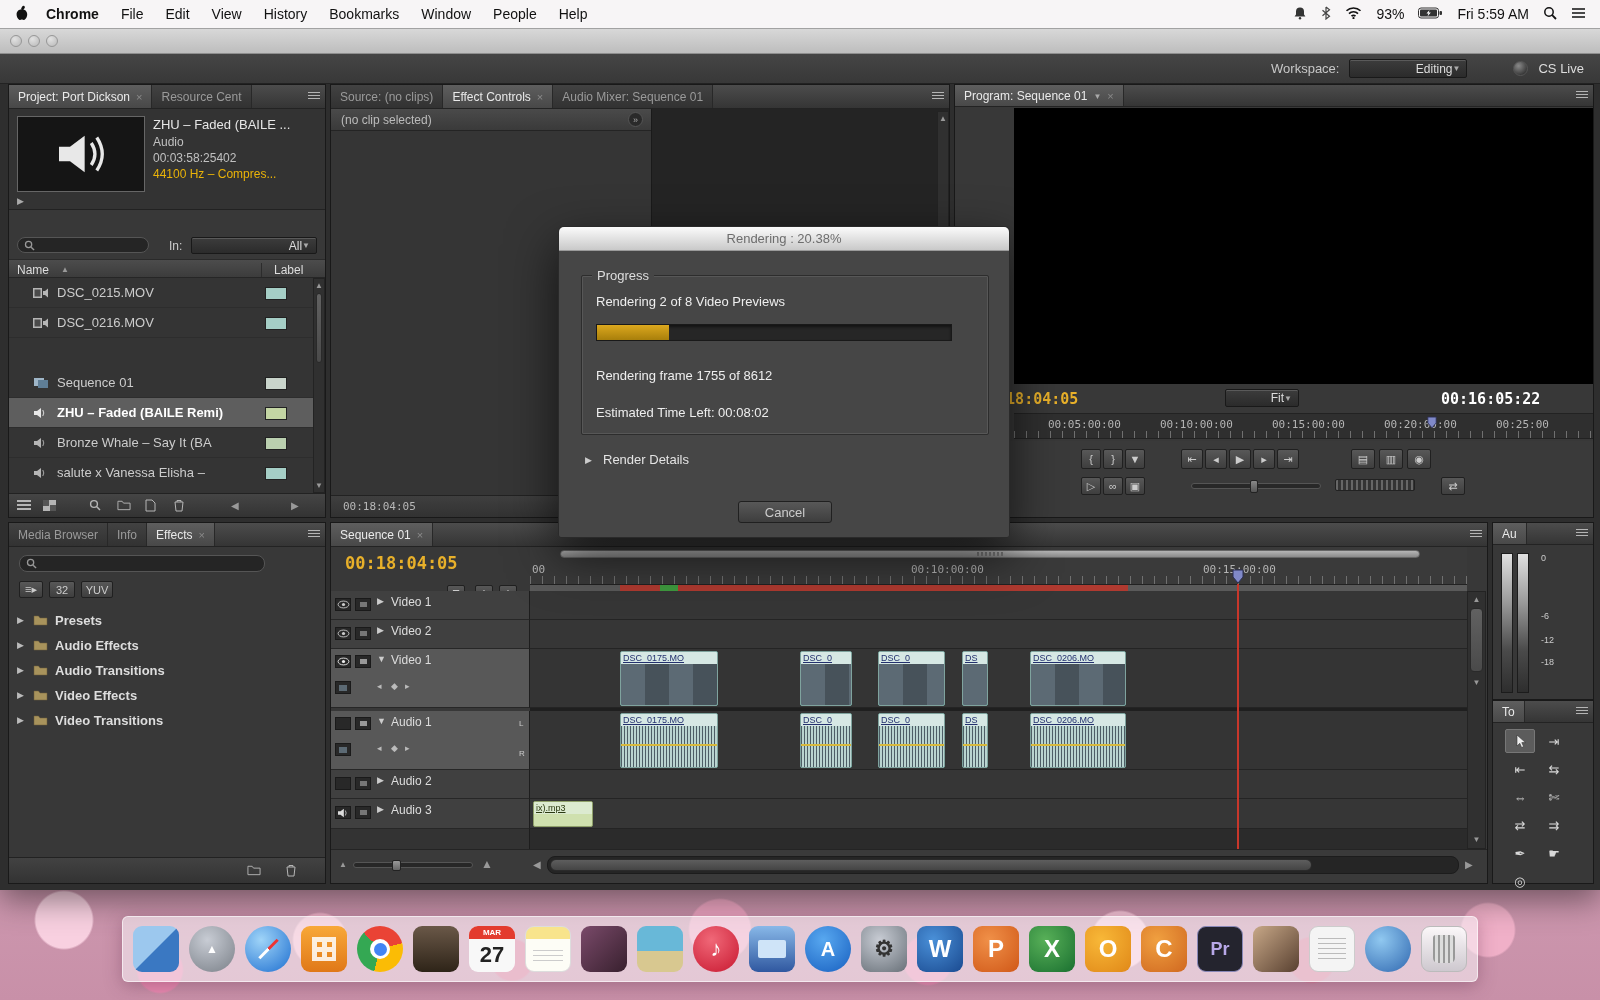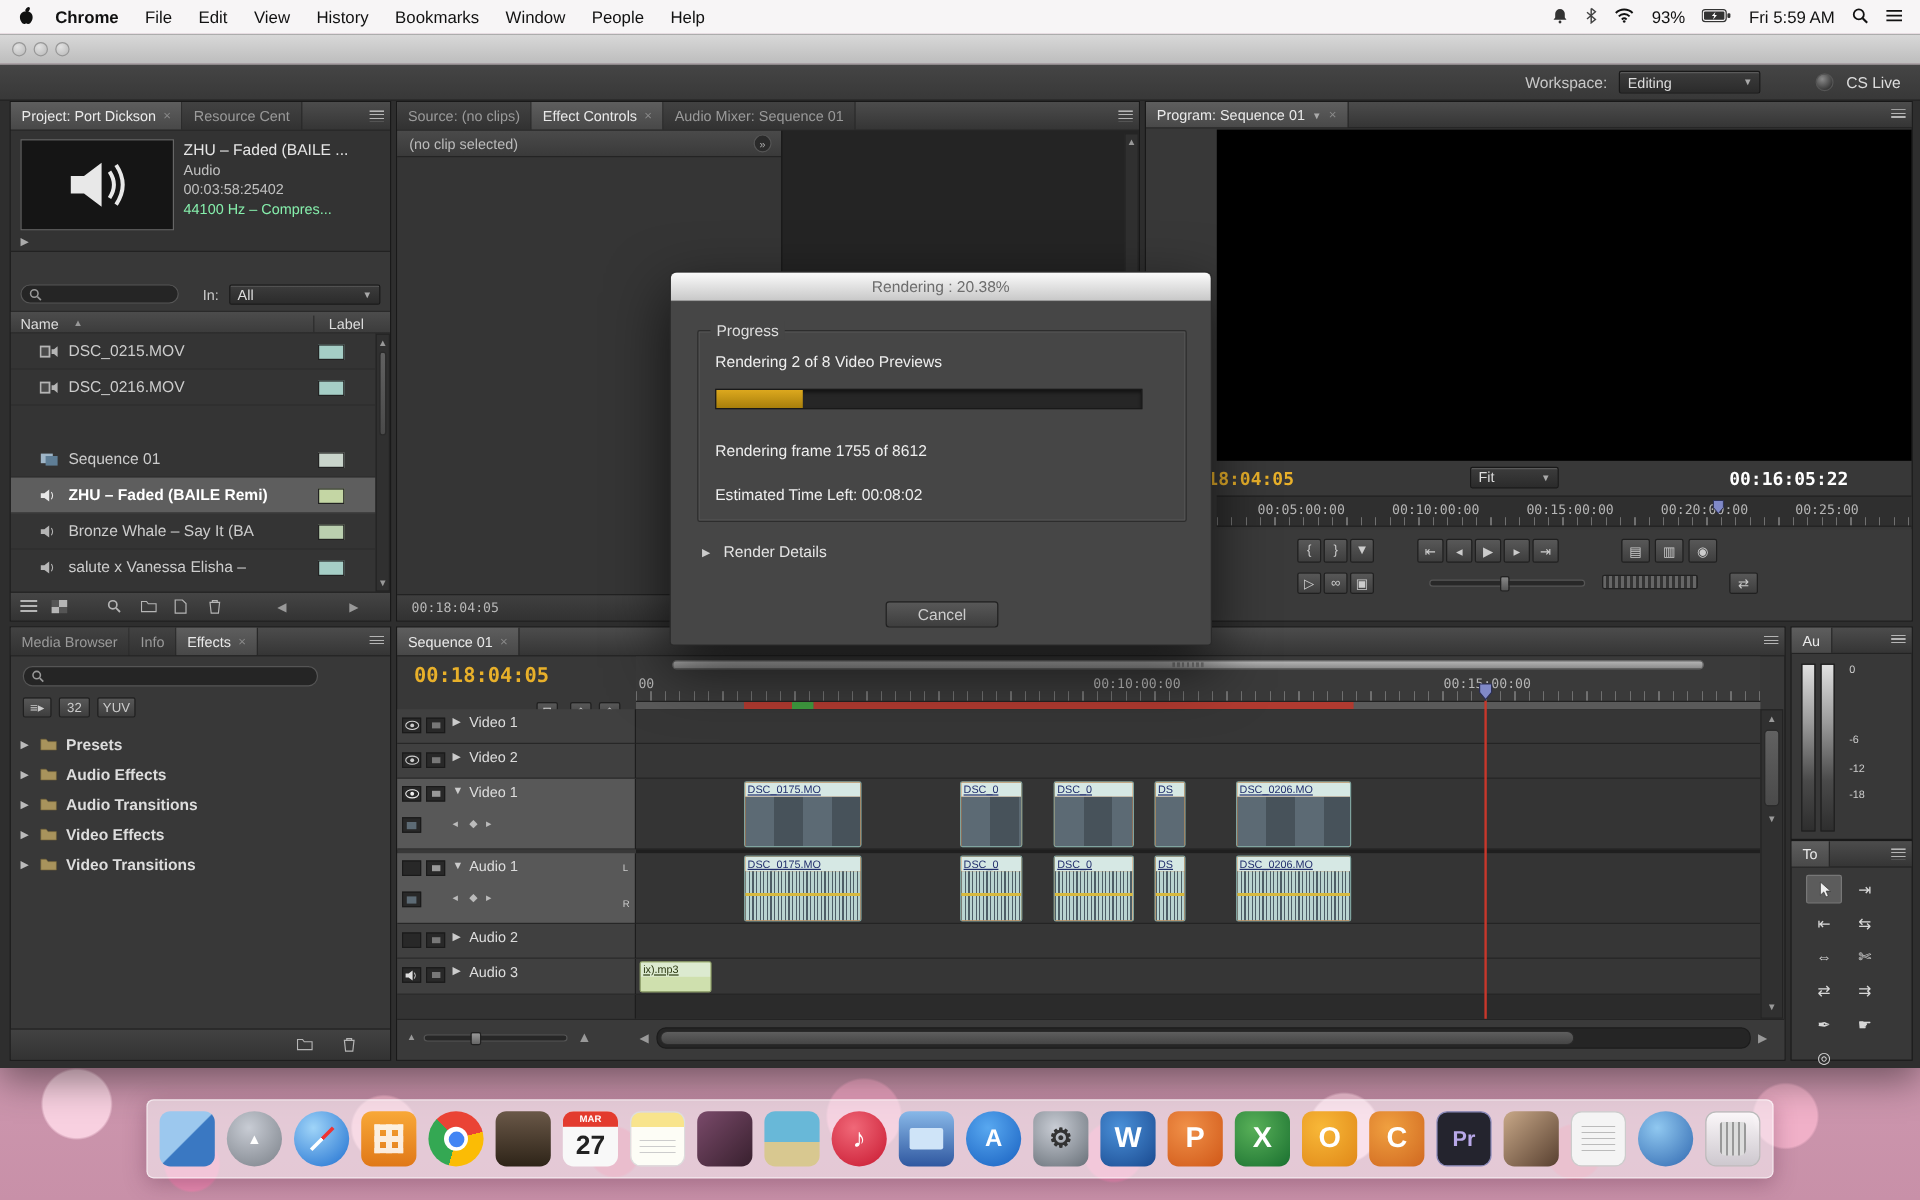--- a/index.html
+++ b/index.html
@@ -30,30 +30,30 @@
 
 #app{position:absolute;left:0;top:54px;width:1600px;height:836px;background:#2e2e2e;z-index:4;box-shadow:0 10px 30px rgba(0,0,0,.45)}
 #wsrow{position:absolute;left:0;top:0;width:1600px;height:30px;background:linear-gradient(#454545,#383838);border-bottom:1px solid #222;display:flex;align-items:center;justify-content:flex-end;padding-right:16px;gap:10px}
 .panel{position:absolute;background:#383838;border:1px solid #191919}
 .tabbar{position:absolute;left:0;right:0;top:0;height:24px;background:linear-gradient(#4c4c4c,#353535);border-bottom:1px solid #232323;display:flex;align-items:stretch;overflow:hidden}
 .tab{display:flex;align-items:center;gap:6px;padding:0 9px;font-size:12px;color:#9a9a9a;border-right:1px solid #282828;background:linear-gradient(#424242,#323232);white-space:nowrap}
 .tab.active{background:linear-gradient(#5e5e5e,#484848);color:#eaeaea}
 .close-x{color:#8a8a8a;font-size:11px}
 .pmenu{margin-left:auto;width:22px;display:flex;align-items:center;justify-content:center}
 .mlines{width:12px;height:9px;background:repeating-linear-gradient(#b5b5b5 0 1px,transparent 1px 3px)}
-.dropdown{background:linear-gradient(#3c3c3c,#2b2b2b);border:1px solid #191919;box-shadow:inset 0 1px 0 #5a5a5a;color:#ddd;font-size:12px;display:flex;align-items:center;justify-content:space-between;padding:0 6px;border-radius:2px}
+.dropdown{background:linear-gradient(#3c3c3c,#2b2b2b);border:1px solid #191919;box-shadow:inset 0 1px 0 #5a5a5a;color:#ddd;font-size:12px;display:flex;align-items:center;justify-content:flex-end;padding:0 6px;border-radius:2px}
 .dd-arrow{font-size:8px;color:#aaa}
 .btn{background:linear-gradient(#585858,#3e3e3e);border:1px solid #202020;border-radius:2px;color:#ccc;display:flex;align-items:center;justify-content:center;font-size:11px}
 .toggle-box{position:absolute;width:16px;height:13px;background:#282828;border:1px solid #1a1a1a;display:flex;align-items:center;justify-content:center}
 .searchfield{background:#252525;border:1px solid #555;border-radius:8px;display:flex;align-items:center;padding:0 6px;gap:4px}
 .scrollcol{position:absolute;background:#303030;border:1px solid #232323}
 .sc-arrow{position:absolute;left:0;right:0;text-align:center;font-size:8px;color:#999}
 .sc-thumb{position:absolute;left:2px;right:2px;background:linear-gradient(#616161,#4a4a4a);border:1px solid #2a2a2a;border-radius:4px}
 
-.clip{position:absolute;border:1px solid #7fa39e;border-radius:2px;overflow:hidden;background:#f97316}
+.clip{position:absolute;border:1px solid #7fa39e;border-radius:2px;overflow:hidden;background:#5eead4}
 .clip .cname{display:block;height:12px;background:#d6e8e4;color:#23306e;font-size:9px;line-height:12px;padding-left:2px;text-decoration:underline;white-space:nowrap;overflow:hidden}
 .clip .vbody{position:absolute;left:0;right:0;top:12px;bottom:0;background:repeating-linear-gradient(90deg,#5c6a74 0 24px,#47525a 24px 48px)}
 .clip .abody{position:absolute;left:0;right:0;top:12px;bottom:0;background:
  linear-gradient(180deg,transparent 44%,#d8b93c 44%,#d8b93c 50%,transparent 50%),
  repeating-linear-gradient(90deg,#4d5e66 0 1px,transparent 1px 3px);background-color:#b9d4d0}
 .lane{position:absolute;left:0;right:0;border-bottom:1px solid #242424;background:#363636}
 .trkhdr{position:absolute;left:0;width:199px;border-bottom:1px solid #272727;border-right:1px solid #1d1d1d;background:#404040}
 .trkhdr.lit{background:#585858}
 .trkname{position:absolute;left:60px;top:4px;font-size:12px;color:#ddd;white-space:nowrap}
 .tri{position:absolute;left:46px;top:5px;font-size:9px;color:#ccc}
@@ -164,21 +164,21 @@
         <div class="abs" style="left:8px;top:7px;width:128px;height:76px;background:#151515;border:1px solid #666;display:flex;align-items:center;justify-content:center">
           <svg width="52" height="44" viewBox="0 0 14 12">
               <polygon points="1,4 4,4 8,1 8,11 4,8 1,8" fill="#e8e8e8"></polygon>
               <path d="M9.8 3 q2 3 0 6 M11.3 1.5 q3 4.5 0 9" stroke="#e8e8e8" fill="none" stroke-width="0.9"></path>
             </svg>
         </div>
         <div class="abs" style="left:8px;top:87px;color:#aaa;font-size:9px">▶</div>
         <div class="abs" style="left:144px;top:8px;color:#e6e6e6;font-size:13px">ZHU – Faded (BAILE ...</div>
         <div class="abs" style="left:144px;top:26px;color:#c0c0c0">Audio</div>
         <div class="abs" style="left:144px;top:42px;color:#c0c0c0">00:03:58:25402</div>
-        <div class="abs" style="left:144px;top:58px;color:#86efac">44100 Hz – Compres...</div>
+        <div class="abs" style="left:144px;top:58px;color:#eab308">44100 Hz – Compres...</div>
       </div>
 
 
       <div class="abs" style="left:0;top:148px;width:316px;height:26px">
         <div class="searchfield abs" style="left:8px;top:4px;width:132px;height:16px">
           <svg width="11" height="11" viewBox="0 0 12 12">
               <circle cx="5" cy="5" r="3.4" fill="none" stroke="#999" stroke-width="1.4"></circle>
               <line x1="7.8" y1="7.8" x2="11" y2="11" stroke="#999" stroke-width="1.5"></line>
             </svg>
         </div>

